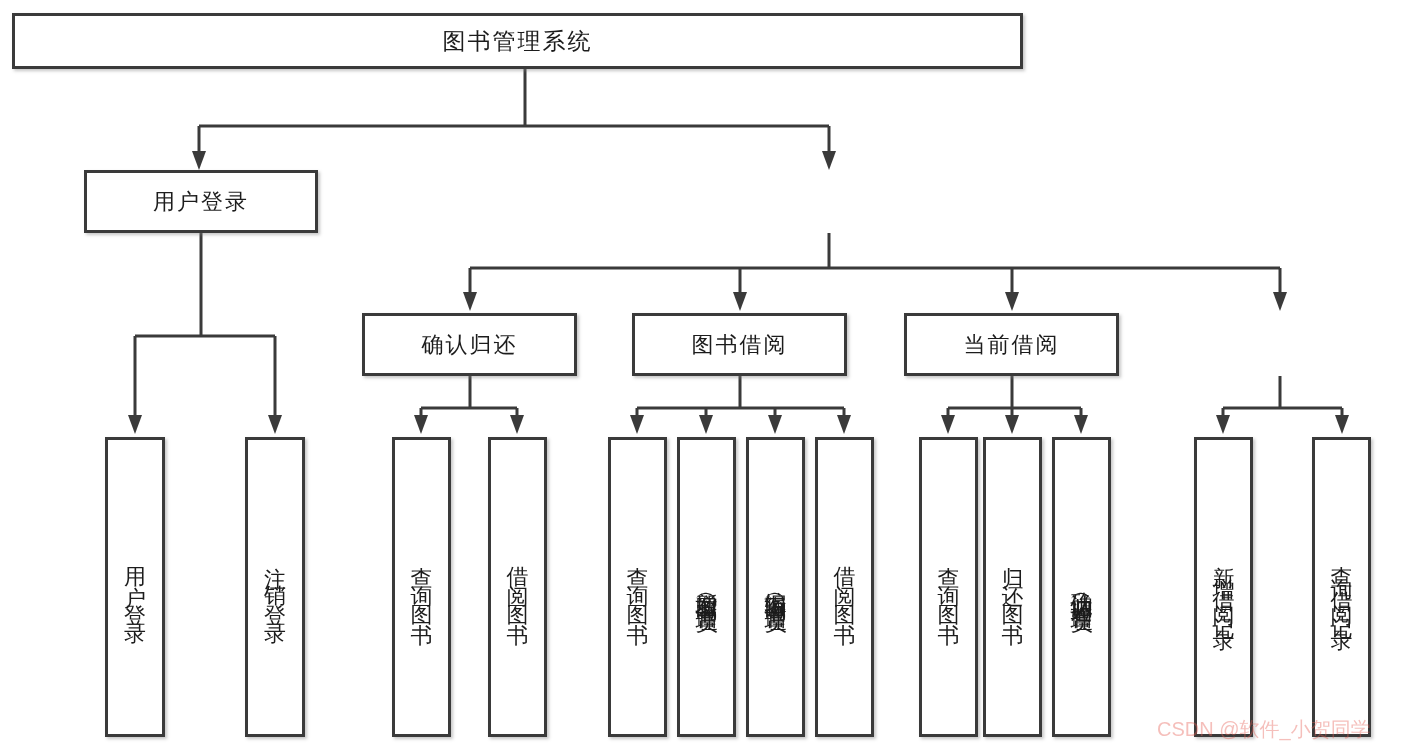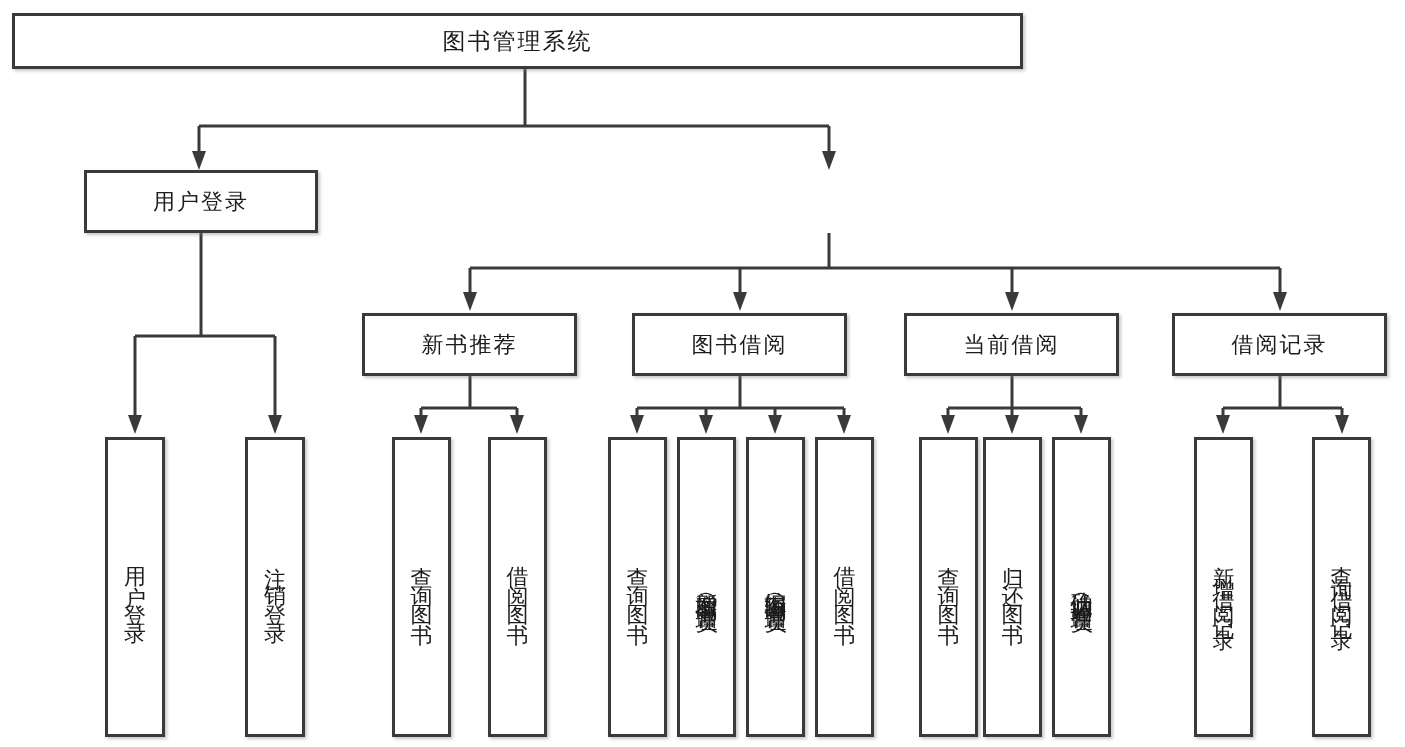--- a/index.html
+++ b/index.html
@@ -127,30 +127,27 @@
 
   <div class="box hbox root-box" style="left:12px; top:13px; width:1011px; height:56px;">
     <span>图书管理系统</span>
   </div>
 
   <div class="box hbox" style="left:84px; top:170px; width:234px; height:63px;">
     <span>用户登录</span>
   </div>
 
   <div class="box hbox" style="left:362px; top:313px; width:215px; height:63px;">
-    <span>新书推荐</span>
+    <span>确认归还</span>
   </div>
   <div class="box hbox" style="left:904px; top:313px; width:215px; height:63px;">
     <span>当前借阅</span>
   </div>
   <div class="box hbox" style="left:632px; top:313px; width:215px; height:63px;">
     <span>图书借阅</span>
-  </div>
-  <div class="box hbox" style="left:1172px; top:313px; width:215px; height:63px;">
-    <span>借阅记录</span>
   </div>
 
   <div class="box leaf ls-4" style="left:105px; top:437px; width:60px; height:300px;">
     <span>用户登录</span>
   </div>
   <div class="box leaf ls-4" style="left:245px; top:437px; width:60px; height:300px;">
     <span>注销登录</span>
   </div>
 
   <div class="box leaf ls-4" style="left:392px; top:437px; width:59px; height:300px;">
@@ -183,14 +180,15 @@
     <span>确认归还（管理员）</span>
   </div>
 
   <div class="box leaf ls-6" style="left:1194px; top:437px; width:59px; height:300px;">
     <span>新增借阅记录</span>
   </div>
   <div class="box leaf ls-6" style="left:1312px; top:437px; width:59px; height:300px;">
     <span>查询借阅记录</span>
   </div>
 
+  <div id="watermark">CSDN @软件_小贺同学</div>
 
 </div>
 
 </body></html>

